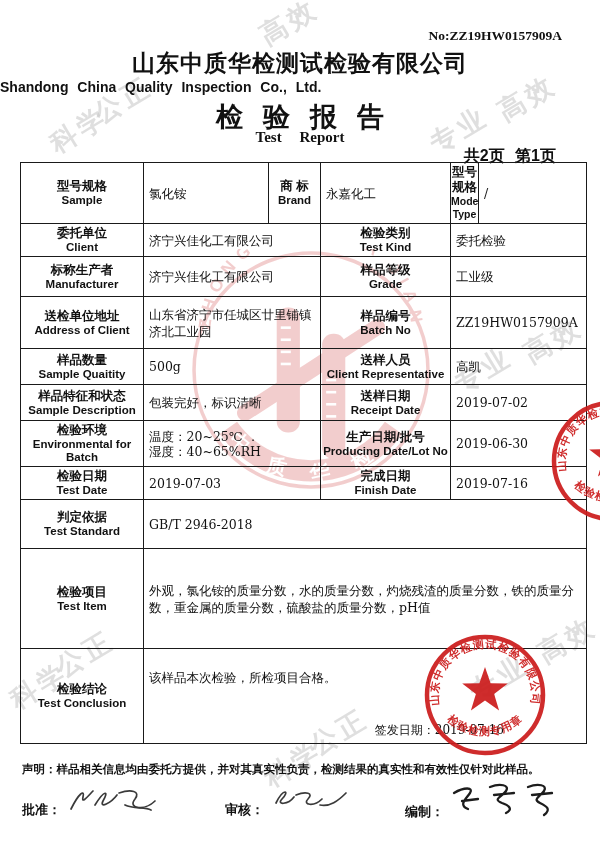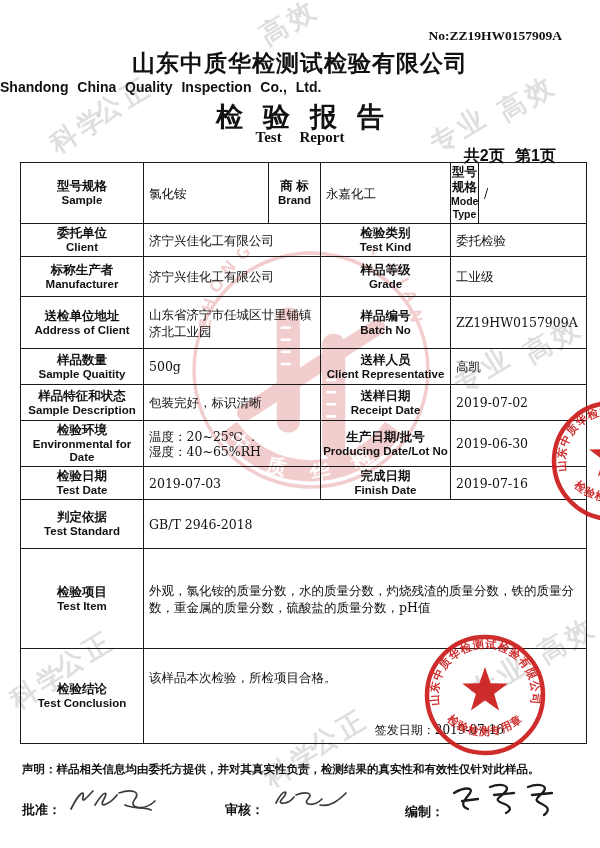--- a/index.html
+++ b/index.html
@@ -193,21 +193,21 @@
       <td class="val" colspan="2">包装完好，标识清晰</td>
       <td class="lbl" colspan="2">
         <span class="cn">送样日期</span>
         <span class="en">Receipt Date</span>
             </td>
       <td class="val" colspan="2">2019-07-02</td>
     </tr>
     <tr style="height:36px">
       <td class="lbl">
         <span class="cn">检验环境</span>
-        <span class="en">Environmental for Date</span>
+        <span class="en">Environmental for Batch</span>
             </td>
       <td class="val" colspan="2">
         <span class="cn" style="font-family:'DejaVu Serif',serif;font-size:12.5px">温度：20~25℃ ．</span>
         <span class="cn" style="font-family:'DejaVu Serif',serif;font-size:12.5px">湿度：40~65%RH</span>
             </td>
       <td class="lbl" colspan="2">
         <span class="cn">生产日期/批号</span>
         <span class="en">Producing Date/Lot No</span>
             </td>
       <td class="val" colspan="2">2019-06-30</td>

